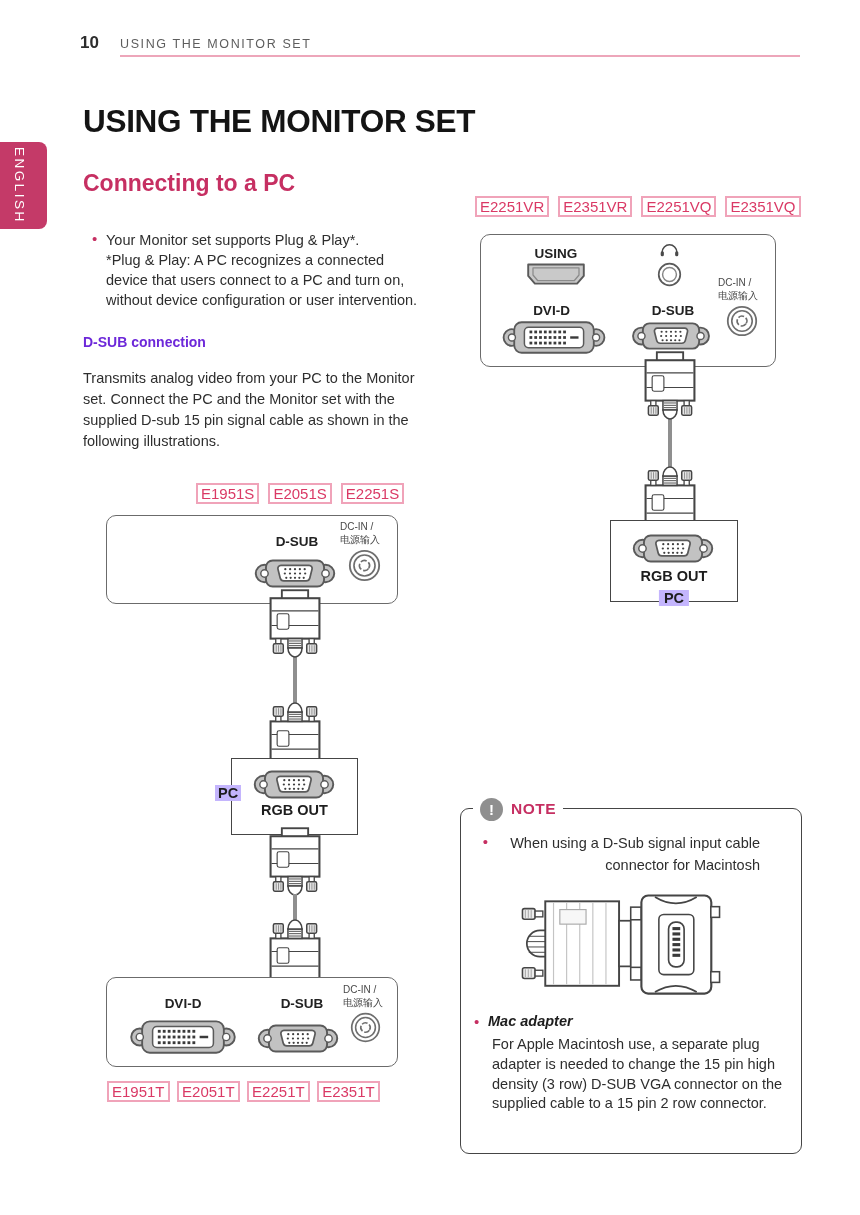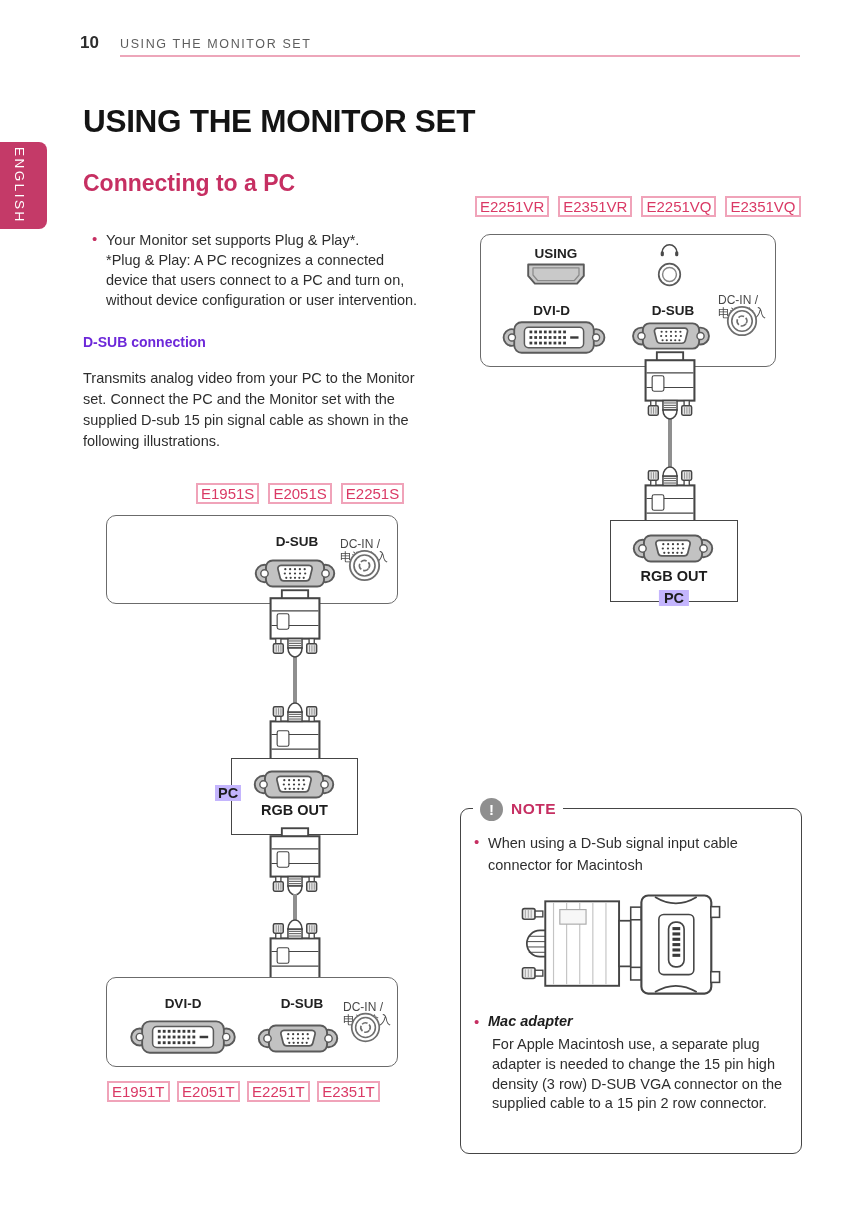--- a/index.html
+++ b/index.html
@@ -22,21 +22,21 @@
   .bullet .dot::before{content:"\2022";color:#c62f62;font-size:15px;}
   .bullet .dot{width:14px;flex:0 0 14px;}
   .prewrap{white-space:pre-line;}
   
   .model-row{display:flex;}
   .model-label{font-size:15px;color:#da3965;border:2px solid #f0a3b9;padding:0 3px;line-height:17px;white-space:nowrap;}
   
   .panel{border:1.7px solid #6b6b6b;border-radius:10px;background:#fff;}
   .pcbox{border:1.7px solid #454545;background:#fff;}
   .port-label{font-size:13.5px;font-weight:bold;color:#222;text-align:center;white-space:nowrap;}
-  .dcin{font-size:12px;line-height:12.5px;color:#484848;white-space:nowrap;margin-top:17px;}
+  .dcin{font-size:10px;line-height:12.5px;color:#484848;white-space:nowrap;}
   .cable{width:4.5px;background:#8f8f8f;}
   .flip{transform:scaleY(-1);}
   .rgbout{font-size:14.5px;font-weight:bold;color:#1d1d1d;text-align:center;width:100%;}
   .pc-tag{font-size:14.5px;font-weight:bold;color:#1d1d1d;background:#c4b5fd;padding:0 3px;white-space:nowrap;}
   
   .note-box{border:1.7px solid #454545;border-radius:9px;background:#fff;}
   .note-head{display:flex;align-items:center;gap:8px;background:#fff;padding:0 7px;height:26px;}
   .note-icon{width:23px;height:23px;border-radius:50%;background:#8f8f8f;color:#fff;font-weight:bold;font-size:15px;
              display:flex;align-items:center;justify-content:center;line-height:1;}
   .note-title{font-size:15.5px;font-weight:bold;color:#c62f62;letter-spacing:.5px;}
@@ -333,21 +333,21 @@
       </svg>
     <div class="abs rgbout" style="top:47px;left:0;">RGB OUT</div>
     <div class="abs pc-tag" style="left:50%;top:69px;transform:translateX(-50%);padding:0 5px;">PC</div>
   </div>
 
   <div class="abs note-box" style="left:460px;top:808px;width:340px;height:344px;">
     <div class="abs note-head" style="left:12px;top:-13px;">
       <div class="note-icon">!</div>
       <div class="note-title">NOTE</div>
     </div>
-    <div class="abs bullet" style="left:13px;top:24px;width:290px;">
+    <div class="abs bullet" style="left:13px;top:24px;width:290px;text-align:right;">
       <span class="dot"></span>
       <span class="body-text" style="line-height:21.5px;width:272px;">When using a D-Sub signal input cable connector for Macintosh</span>
     </div>
     <svg class="abs" style="left:60px;top:85px;" width="200" height="103">
         <use href="#mac-adapter"></use>
       </svg>
     <div class="abs bullet" style="left:13px;top:204px;width:300px;">
       <span class="dot"></span>
       <span class="note-b-title">Mac adapter</span>
     </div>

